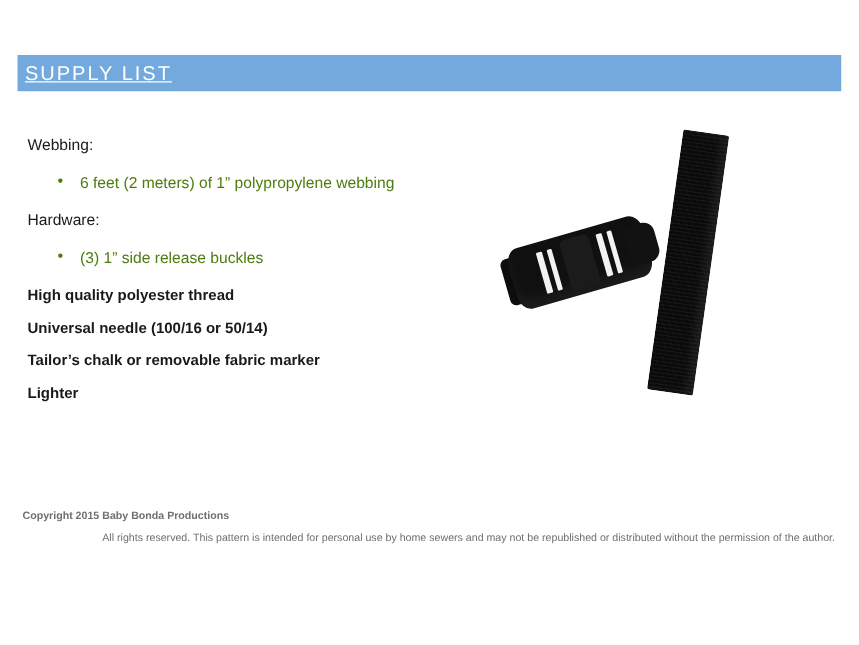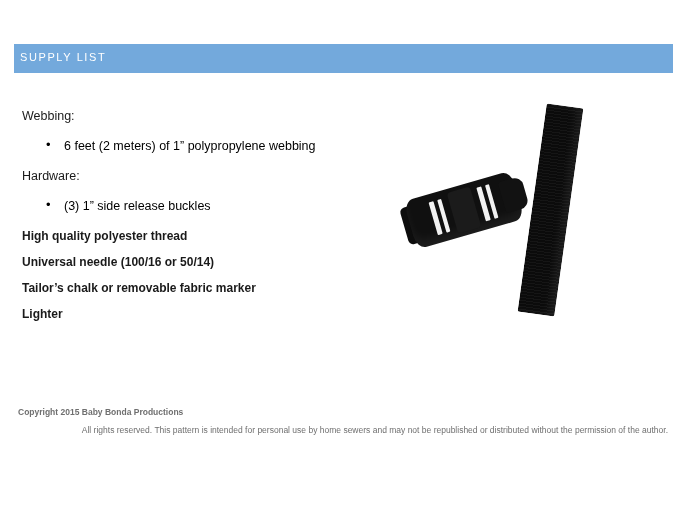--- a/index.html
+++ b/index.html
@@ -27,25 +27,26 @@
     left: 14px;
     top: 44px;
     width: 659px;
     height: 29px;
     background: #73a9dc;
   }
   .header-title {
     position: absolute;
     left: 20px;
     top: 51px;
-    font-size: 11px;
+    font-size: 16px;
     letter-spacing: 1.6px;
     color: #ffffff;
     font-weight: normal;
     text-transform: uppercase;
+    text-decoration: underline;
   }
   .content {
     position: absolute;
     left: 22px;
     top: 108px;
     width: 400px;
   }
   .para {
     font-size: 12.5px;
     line-height: 16px;
@@ -53,21 +54,21 @@
     color: #1a1a1a;
   }
   ul.bullets {
     margin: 0 0 14px 0;
     padding-left: 42px;
     list-style: none;
   }
   ul.bullets li {
     font-size: 12.5px;
     line-height: 16px;
-    color: #000000;
+    color: #4d7c0f;
     position: relative;
     margin-bottom: 2px;
   }
   ul.bullets li:before {
     content: "\2022";
     position: absolute;
     left: -18px;
     top: -1px;
     font-size: 13px;
   }

